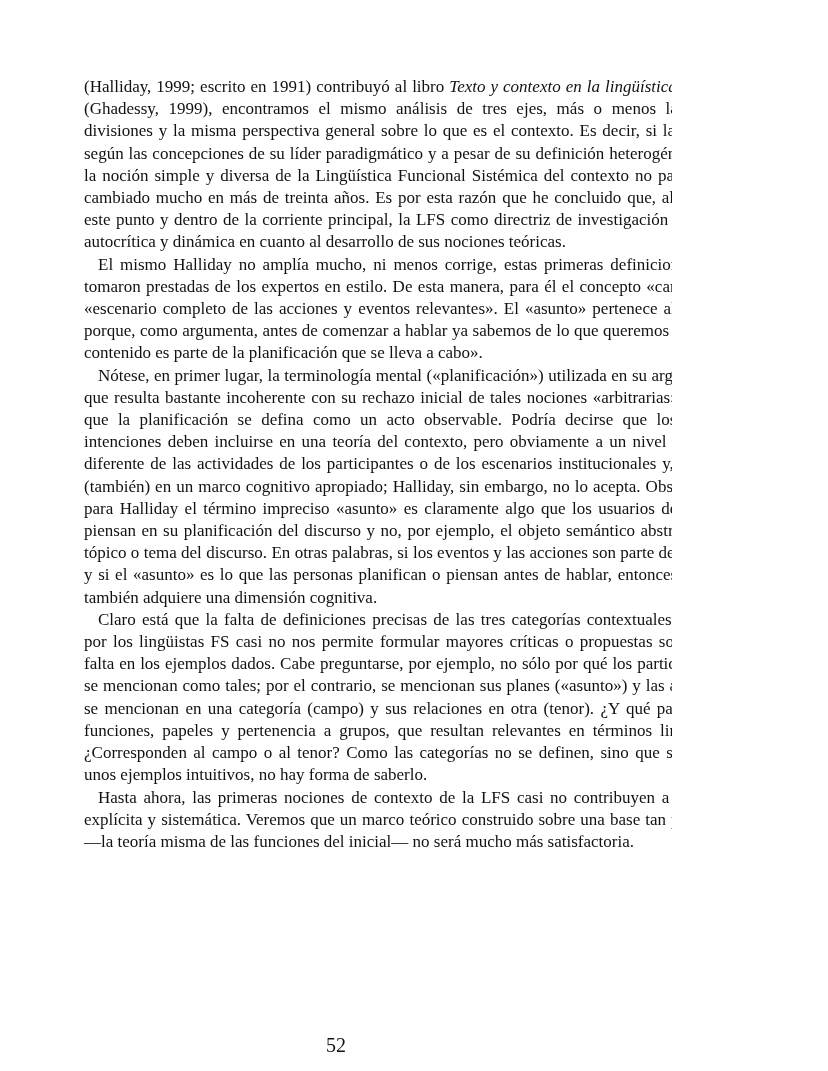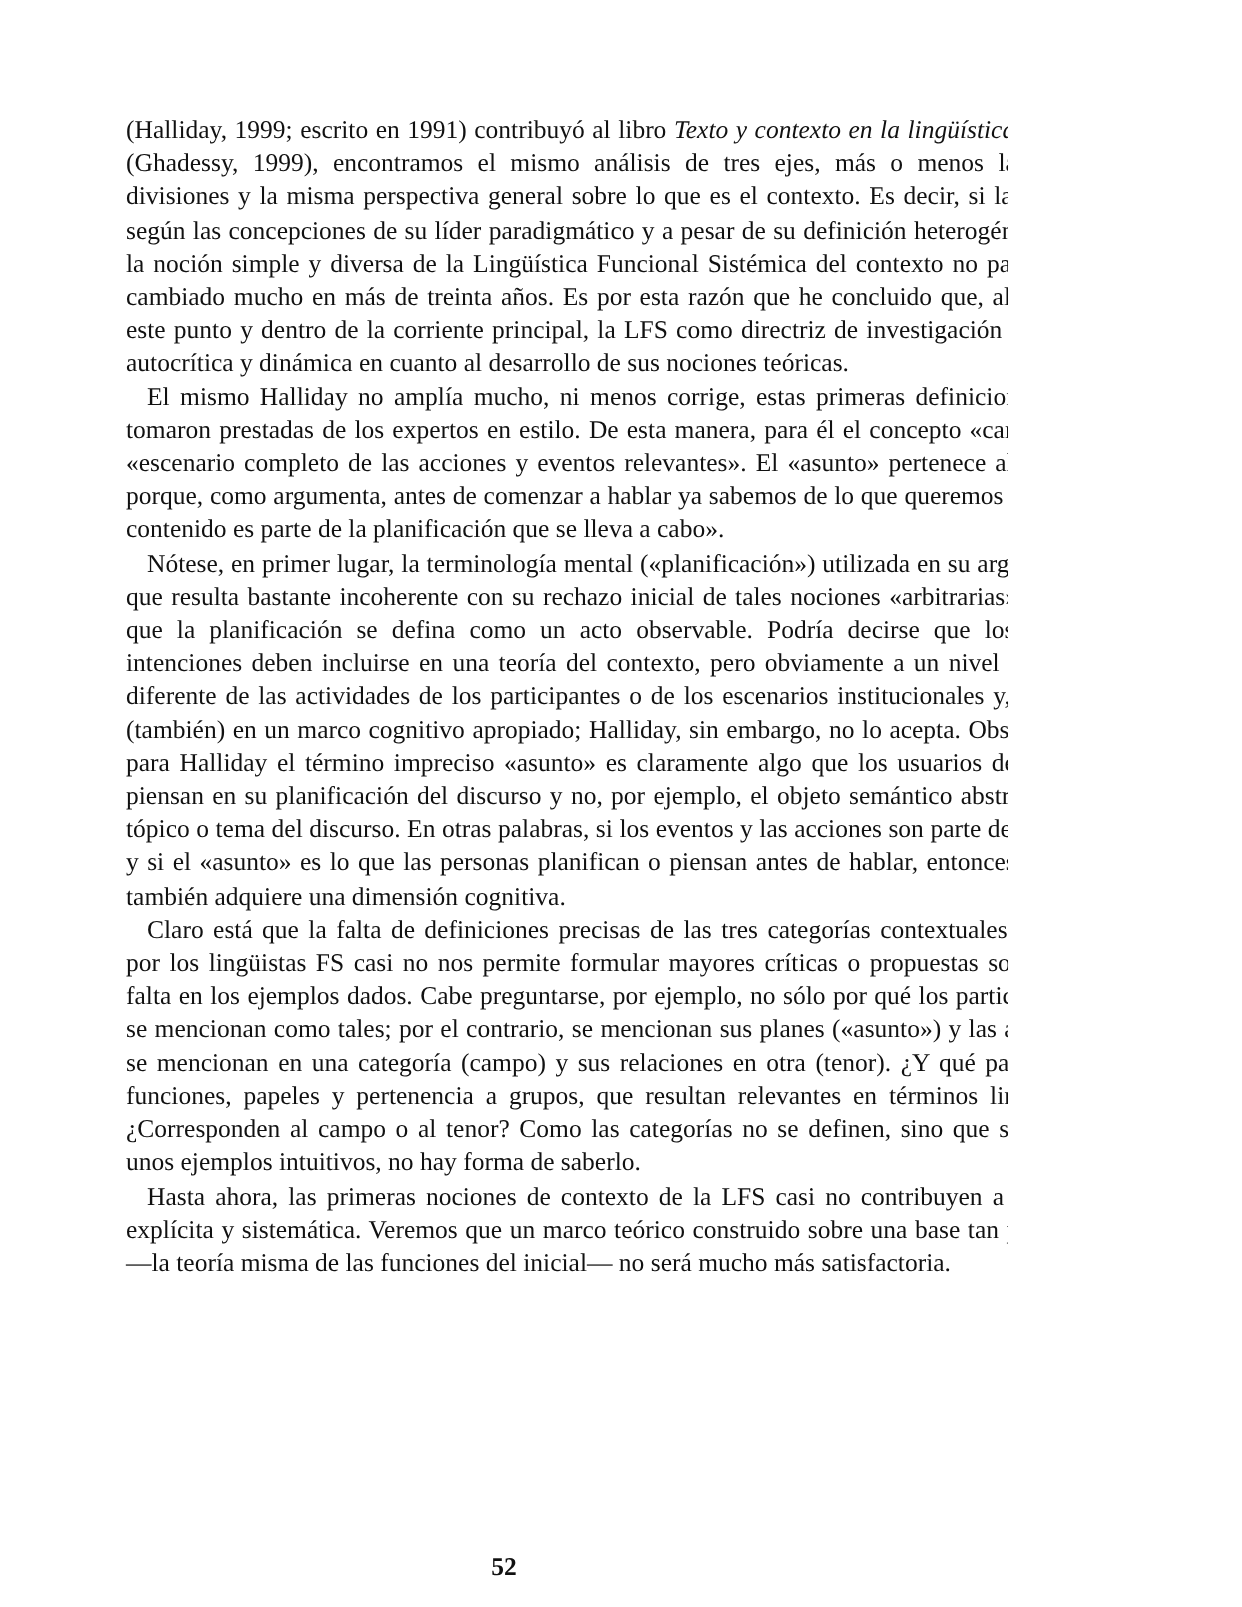--- a/index.html
+++ b/index.html
@@ -34,23 +34,22 @@
   }
   .text-block .italic {
     font-style: italic;
   }
   .page-number {
     position: absolute;
     left: 0;
     top: 1034px;
     width: 100%;
     text-align: center;
-    font-size: 17px;
+    font-size: 20px;
     line-height: 22px;
-    font-weight: bold;
   }
 </style>
 </head>
 <body>
 
 <div class="page">
   <div class="text-block">
       <p><span>(Halliday, 1999; escrito en 1991) contribuyó al libro </span><span class="italic">Texto y contexto en la lingüística funcional</span><span> (Ghadessy, 1999), encontramos el mismo análisis de tres ejes, más o menos las mismas divisiones y la misma perspectiva general sobre lo que es el contexto. Es decir, si la juzgamos según las concepciones de su líder paradigmático y a pesar de su definición heterogénea y vaga, la noción simple y diversa de la Lingüística Funcional Sistémica del contexto no parece haber cambiado mucho en más de treinta años. Es por esta razón que he concluido que, al menos en este punto y dentro de la corriente principal, la LFS como directriz de investigación no es muy autocrítica y dinámica en cuanto al desarrollo de sus nociones teóricas.</span></p>
       <p class="indented"><span>El mismo Halliday no amplía mucho, ni menos corrige, estas primeras definiciones que se tomaron prestadas de los expertos en estilo. De esta manera, para él el concepto «campo» es el «escenario completo de las acciones y eventos relevantes». El «asunto» pertenece al escenario porque, como argumenta, antes de comenzar a hablar ya sabemos de lo que queremos hablar: «el contenido es parte de la planificación que se lleva a cabo».</span></p>
       <p class="indented"><span>Nótese, en primer lugar, la terminología mental («planificación») utilizada en su argumento, lo que resulta bastante incoherente con su rechazo inicial de tales nociones «arbitrarias», a menos que la planificación se defina como un acto observable. Podría decirse que los planes e intenciones deben incluirse en una teoría del contexto, pero obviamente a un nivel de análisis diferente de las actividades de los participantes o de los escenarios institucionales y, claro está (también) en un marco cognitivo apropiado; Halliday, sin embargo, no lo acepta. Obsérvese que para Halliday el término impreciso «asunto» es claramente algo que los usuarios del lenguaje piensan en su planificación del discurso y no, por ejemplo, el objeto semántico abstracto de un tópico o tema del discurso. En otras palabras, si los eventos y las acciones son parte del «campo» y si el «asunto» es lo que las personas planifican o piensan antes de hablar, entonces el campo también adquiere una dimensión cognitiva.</span></p>

